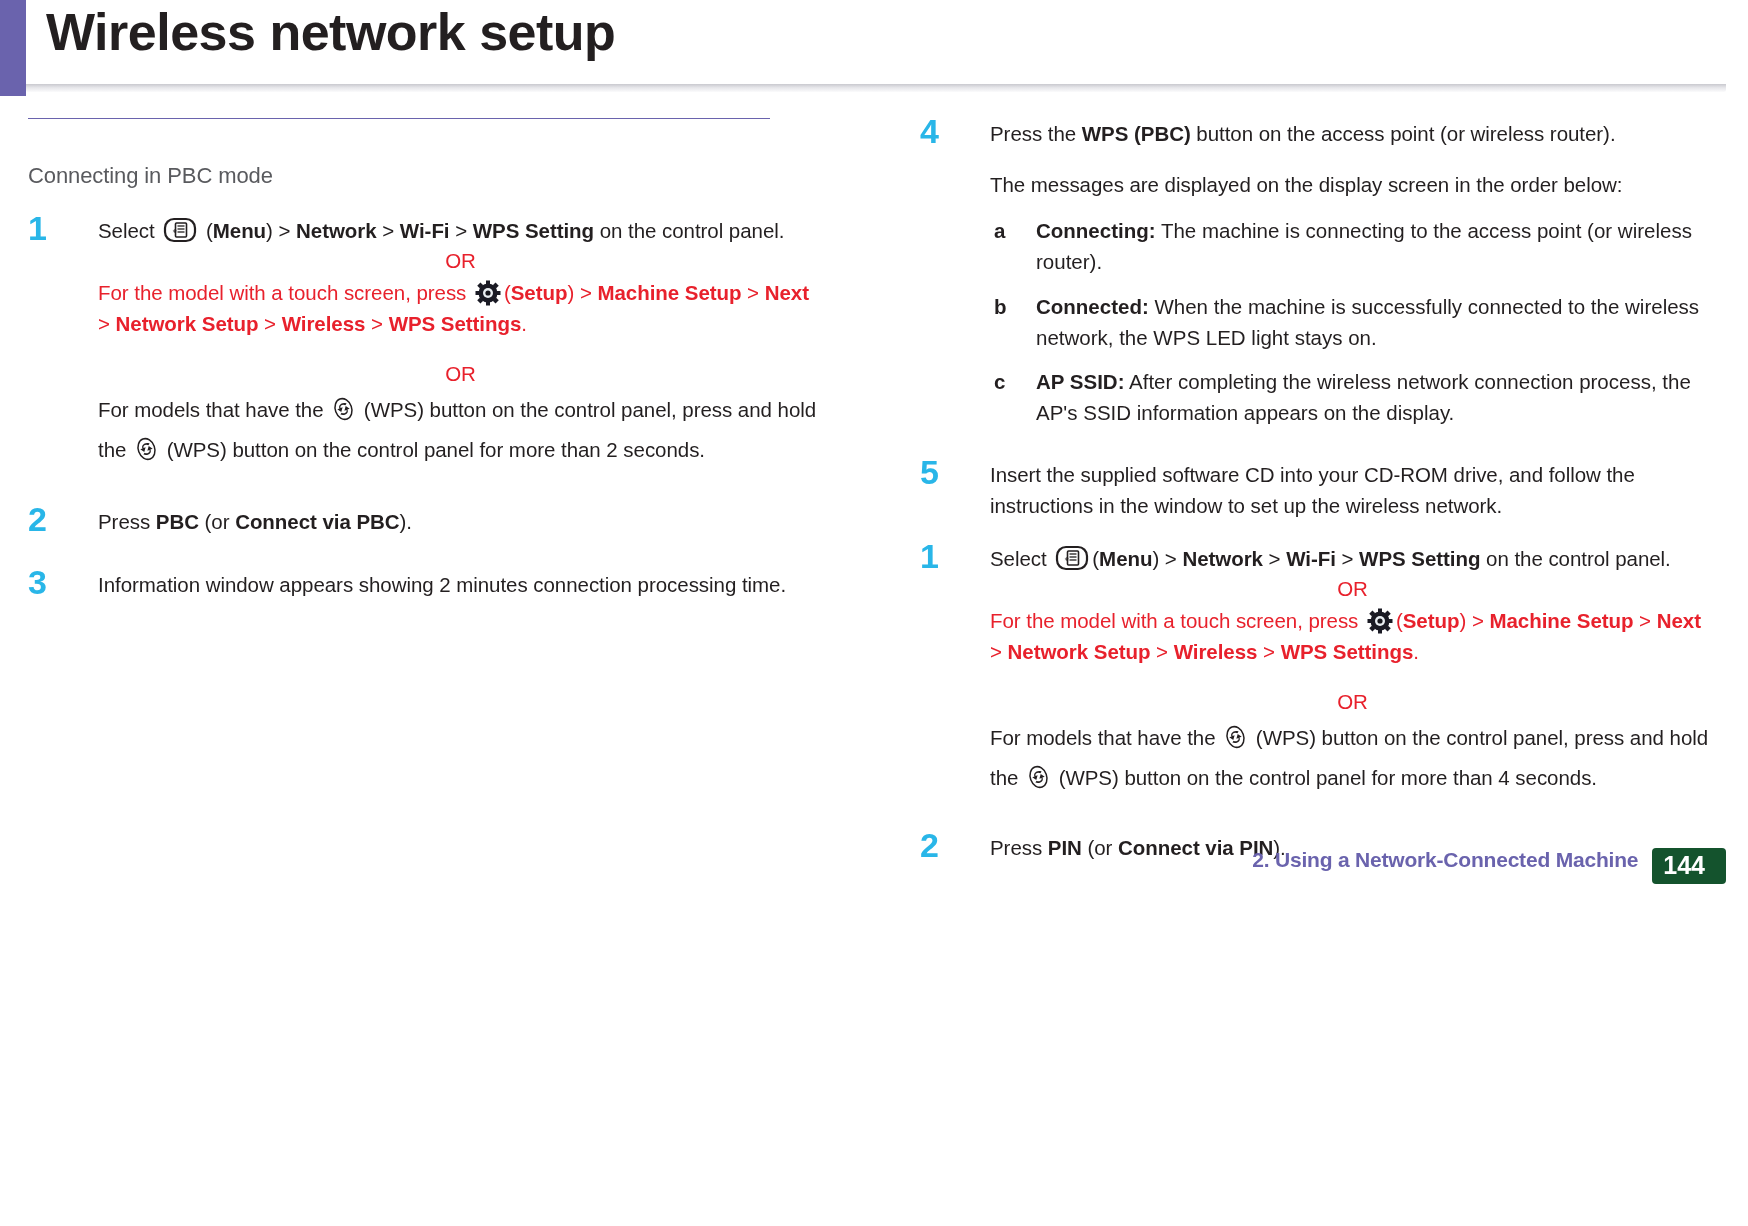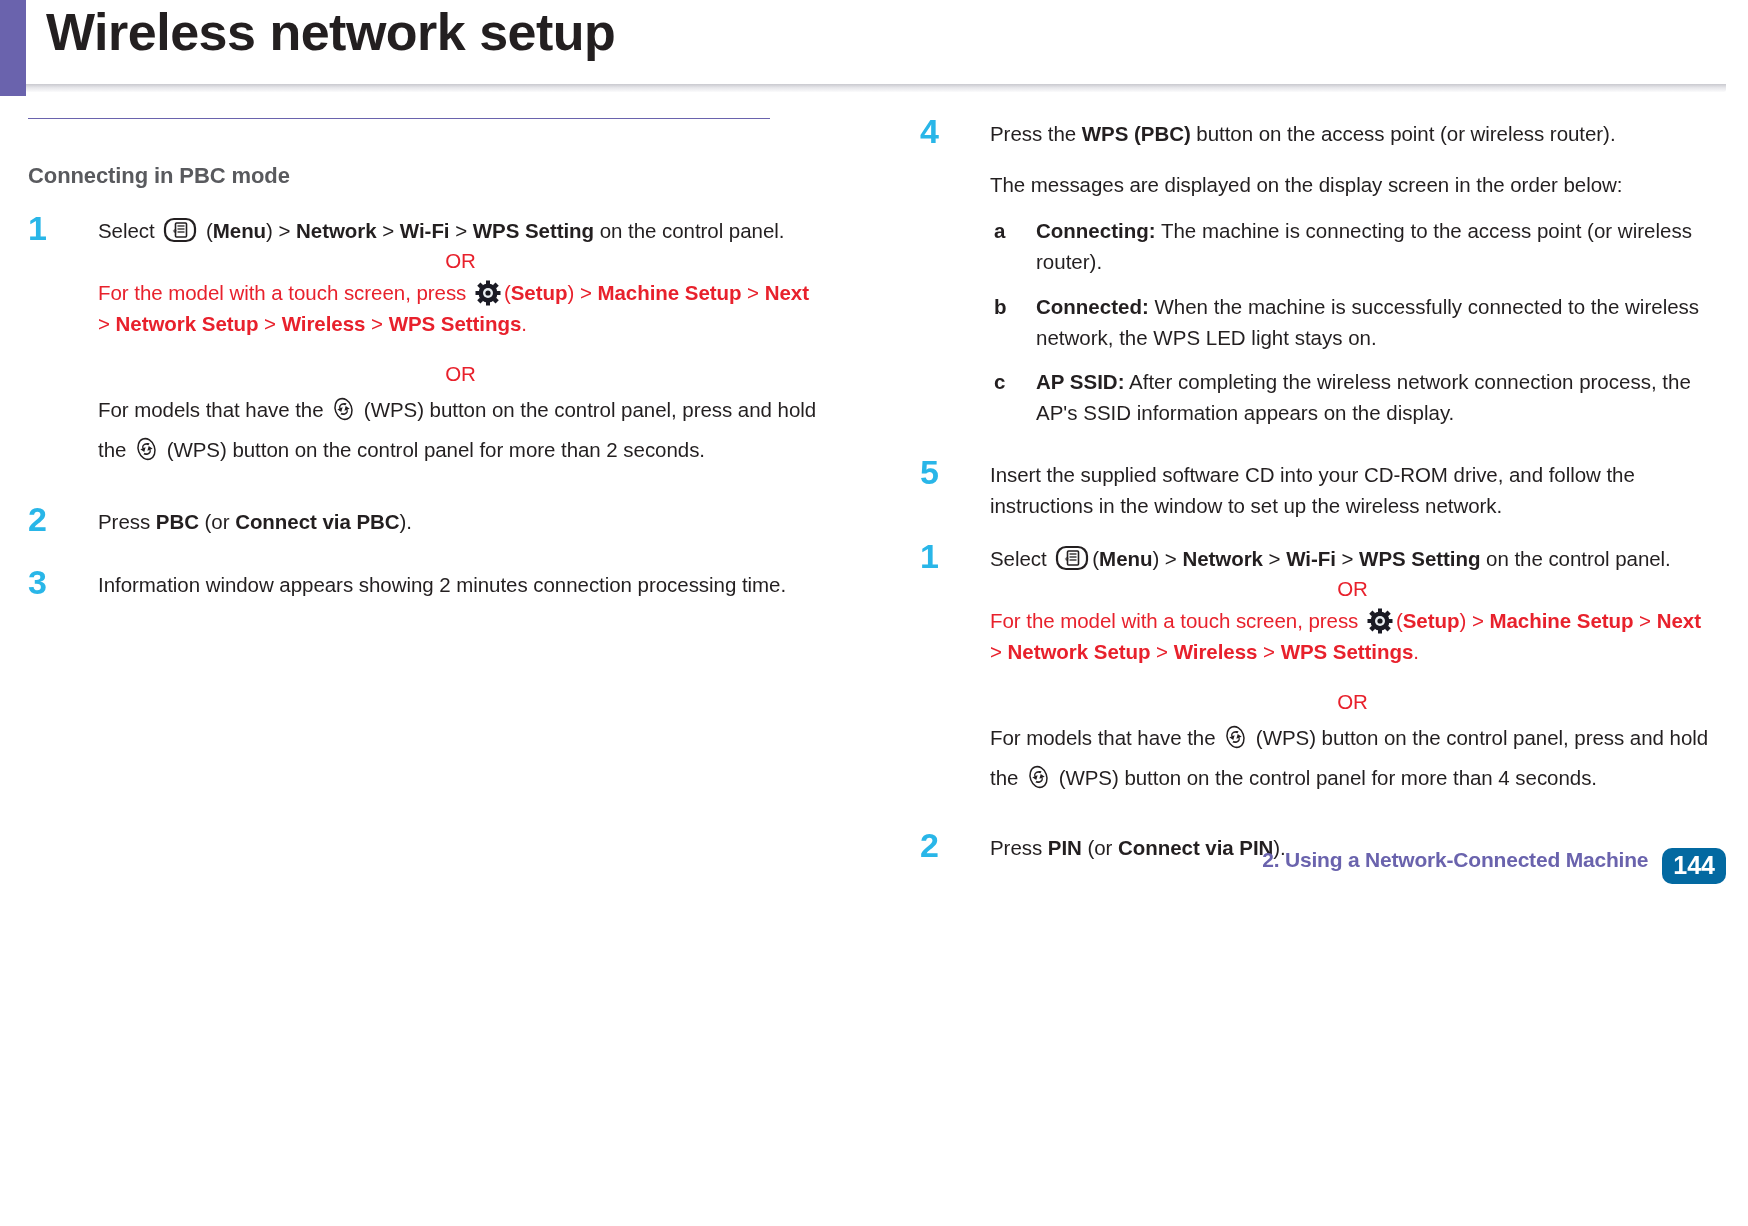--- a/index.html
+++ b/index.html
@@ -65,21 +65,21 @@
     letter-spacing: -0.2px;
     margin-bottom: 14px;
   }
   .h2-rule {
     border-bottom: 1.5px solid #6a63ad;
     width: 742px;
     margin-bottom: 44px;
   }
   .h3 {
     font-size: 22px;
-    font-weight: bold;
+    font-weight: normal;
     color: #595a5e;
     letter-spacing: -0.1px;
     margin-bottom: 26px;
   }
 
   
   .step {
     position: relative;
     padding-left: 70px;
     margin-bottom: 22px;
@@ -141,26 +141,26 @@
     align-items: flex-start;
   }
   .footer-text {
     font-size: 21px;
     font-weight: bold;
     color: #6a63ad;
     letter-spacing: -0.2px;
     margin-right: 14px;
   }
   .footer-page {
-    background: #0369a1;
+    background: #14532d;
     color: #ffffff;
     font-size: 25px;
     font-weight: bold;
-    padding: 5px 11px 6px 11px;
-    border-radius: 10px;
+    padding: 5px 21px 6px 11px;
+    border-radius: 4px;
     line-height: 1;
   }
 </style>
 </head>
 <body>
 
 <div class="page">
 
   <div class="purple-bar"></div>
   <div class="page-title">Wireless network setup</div>

